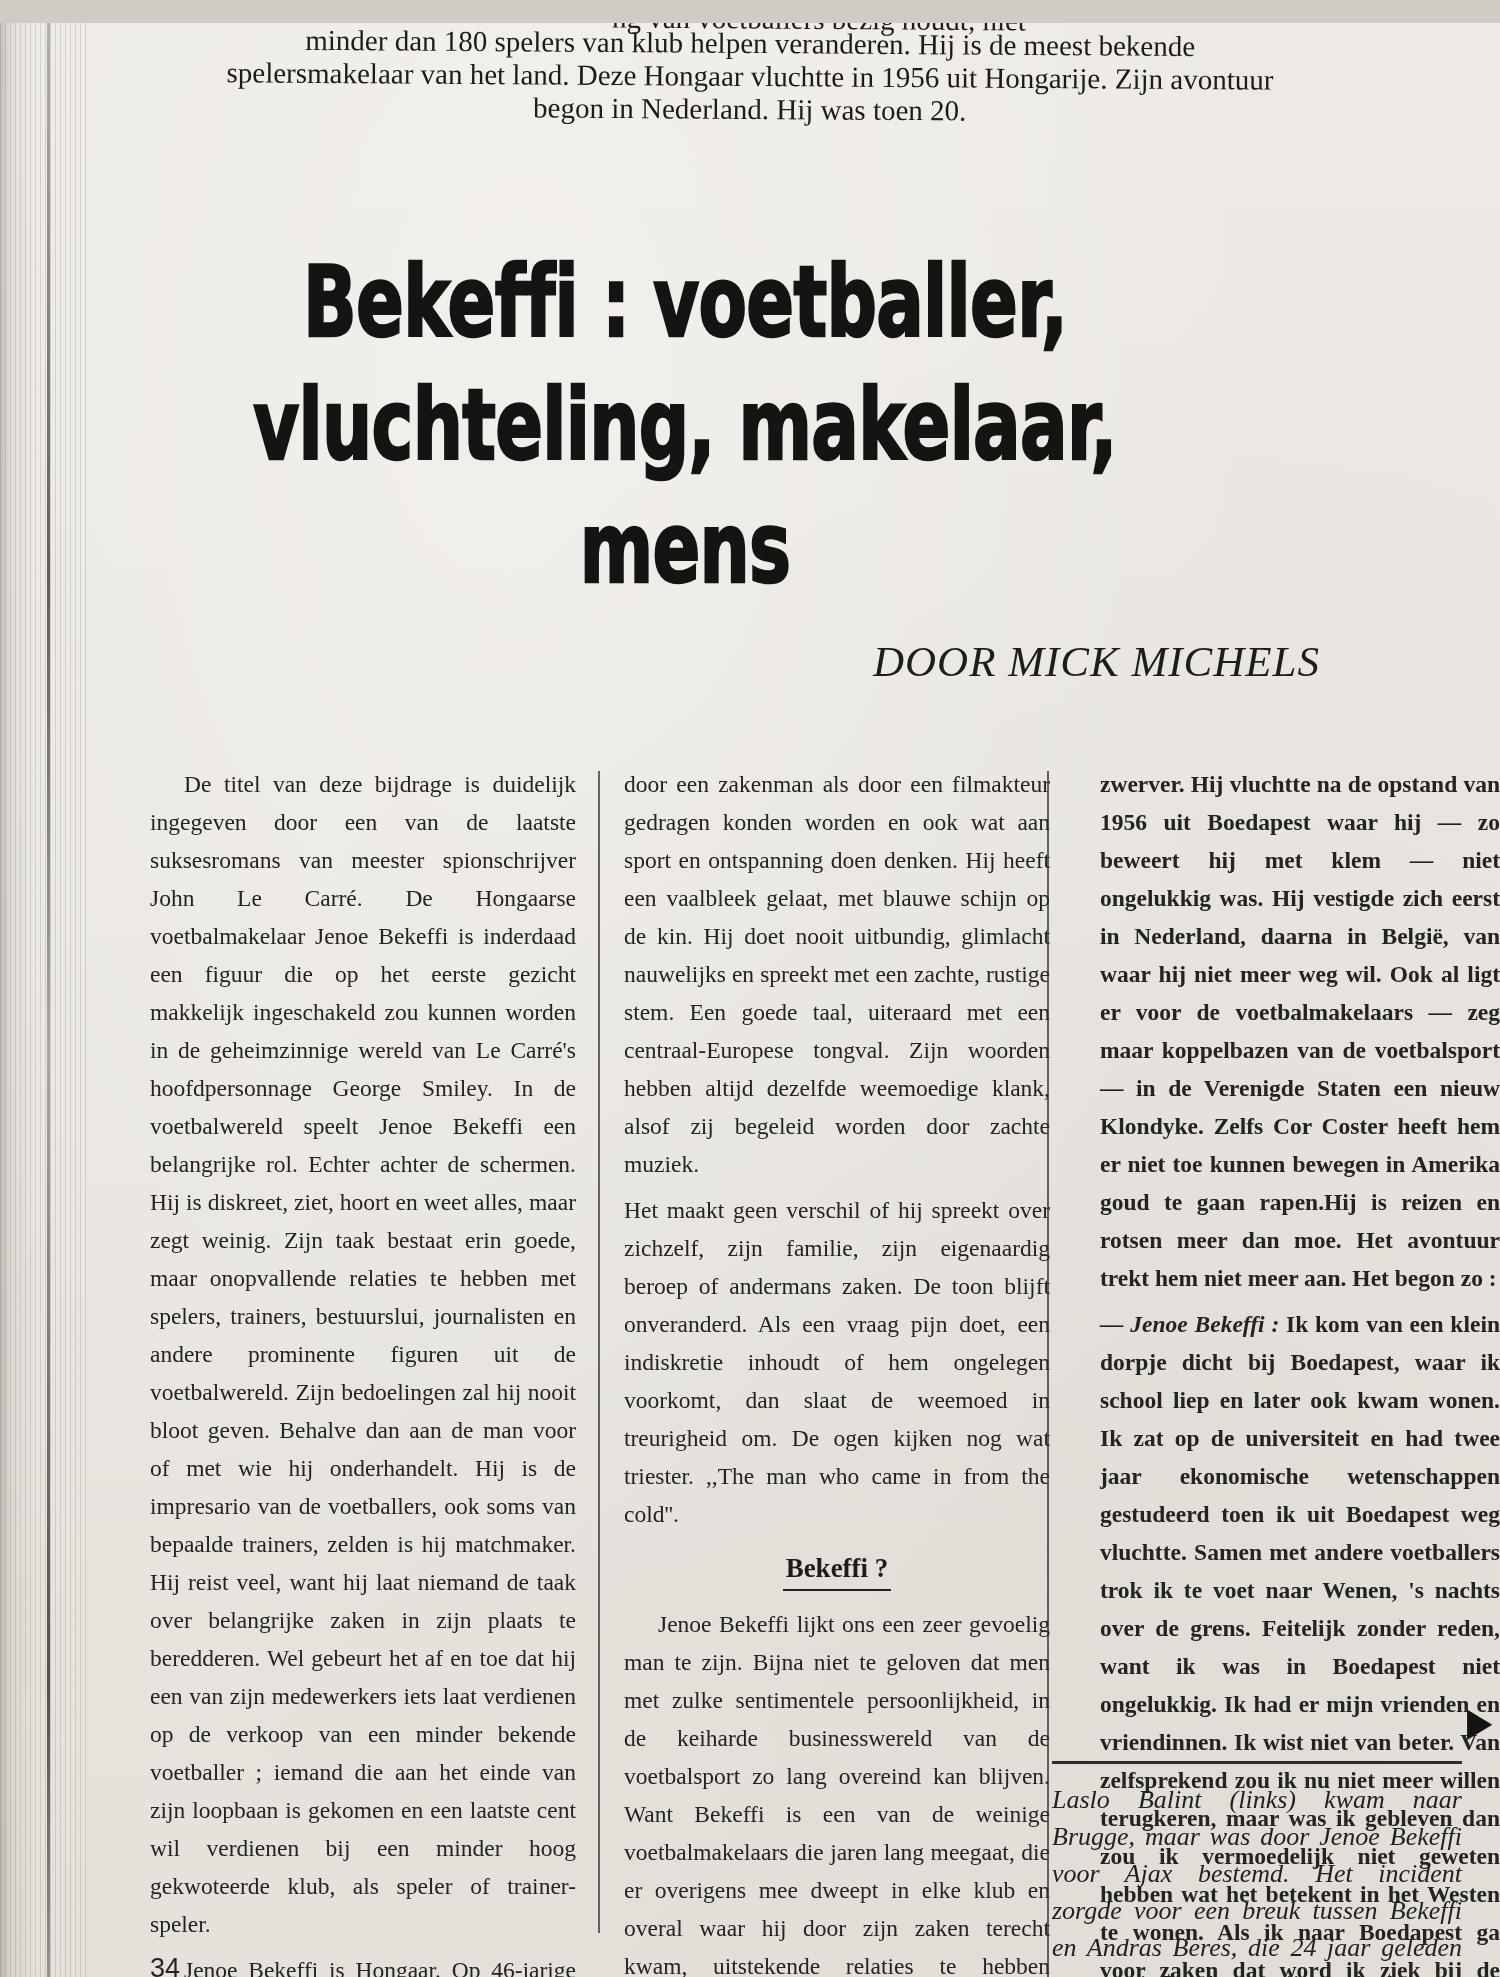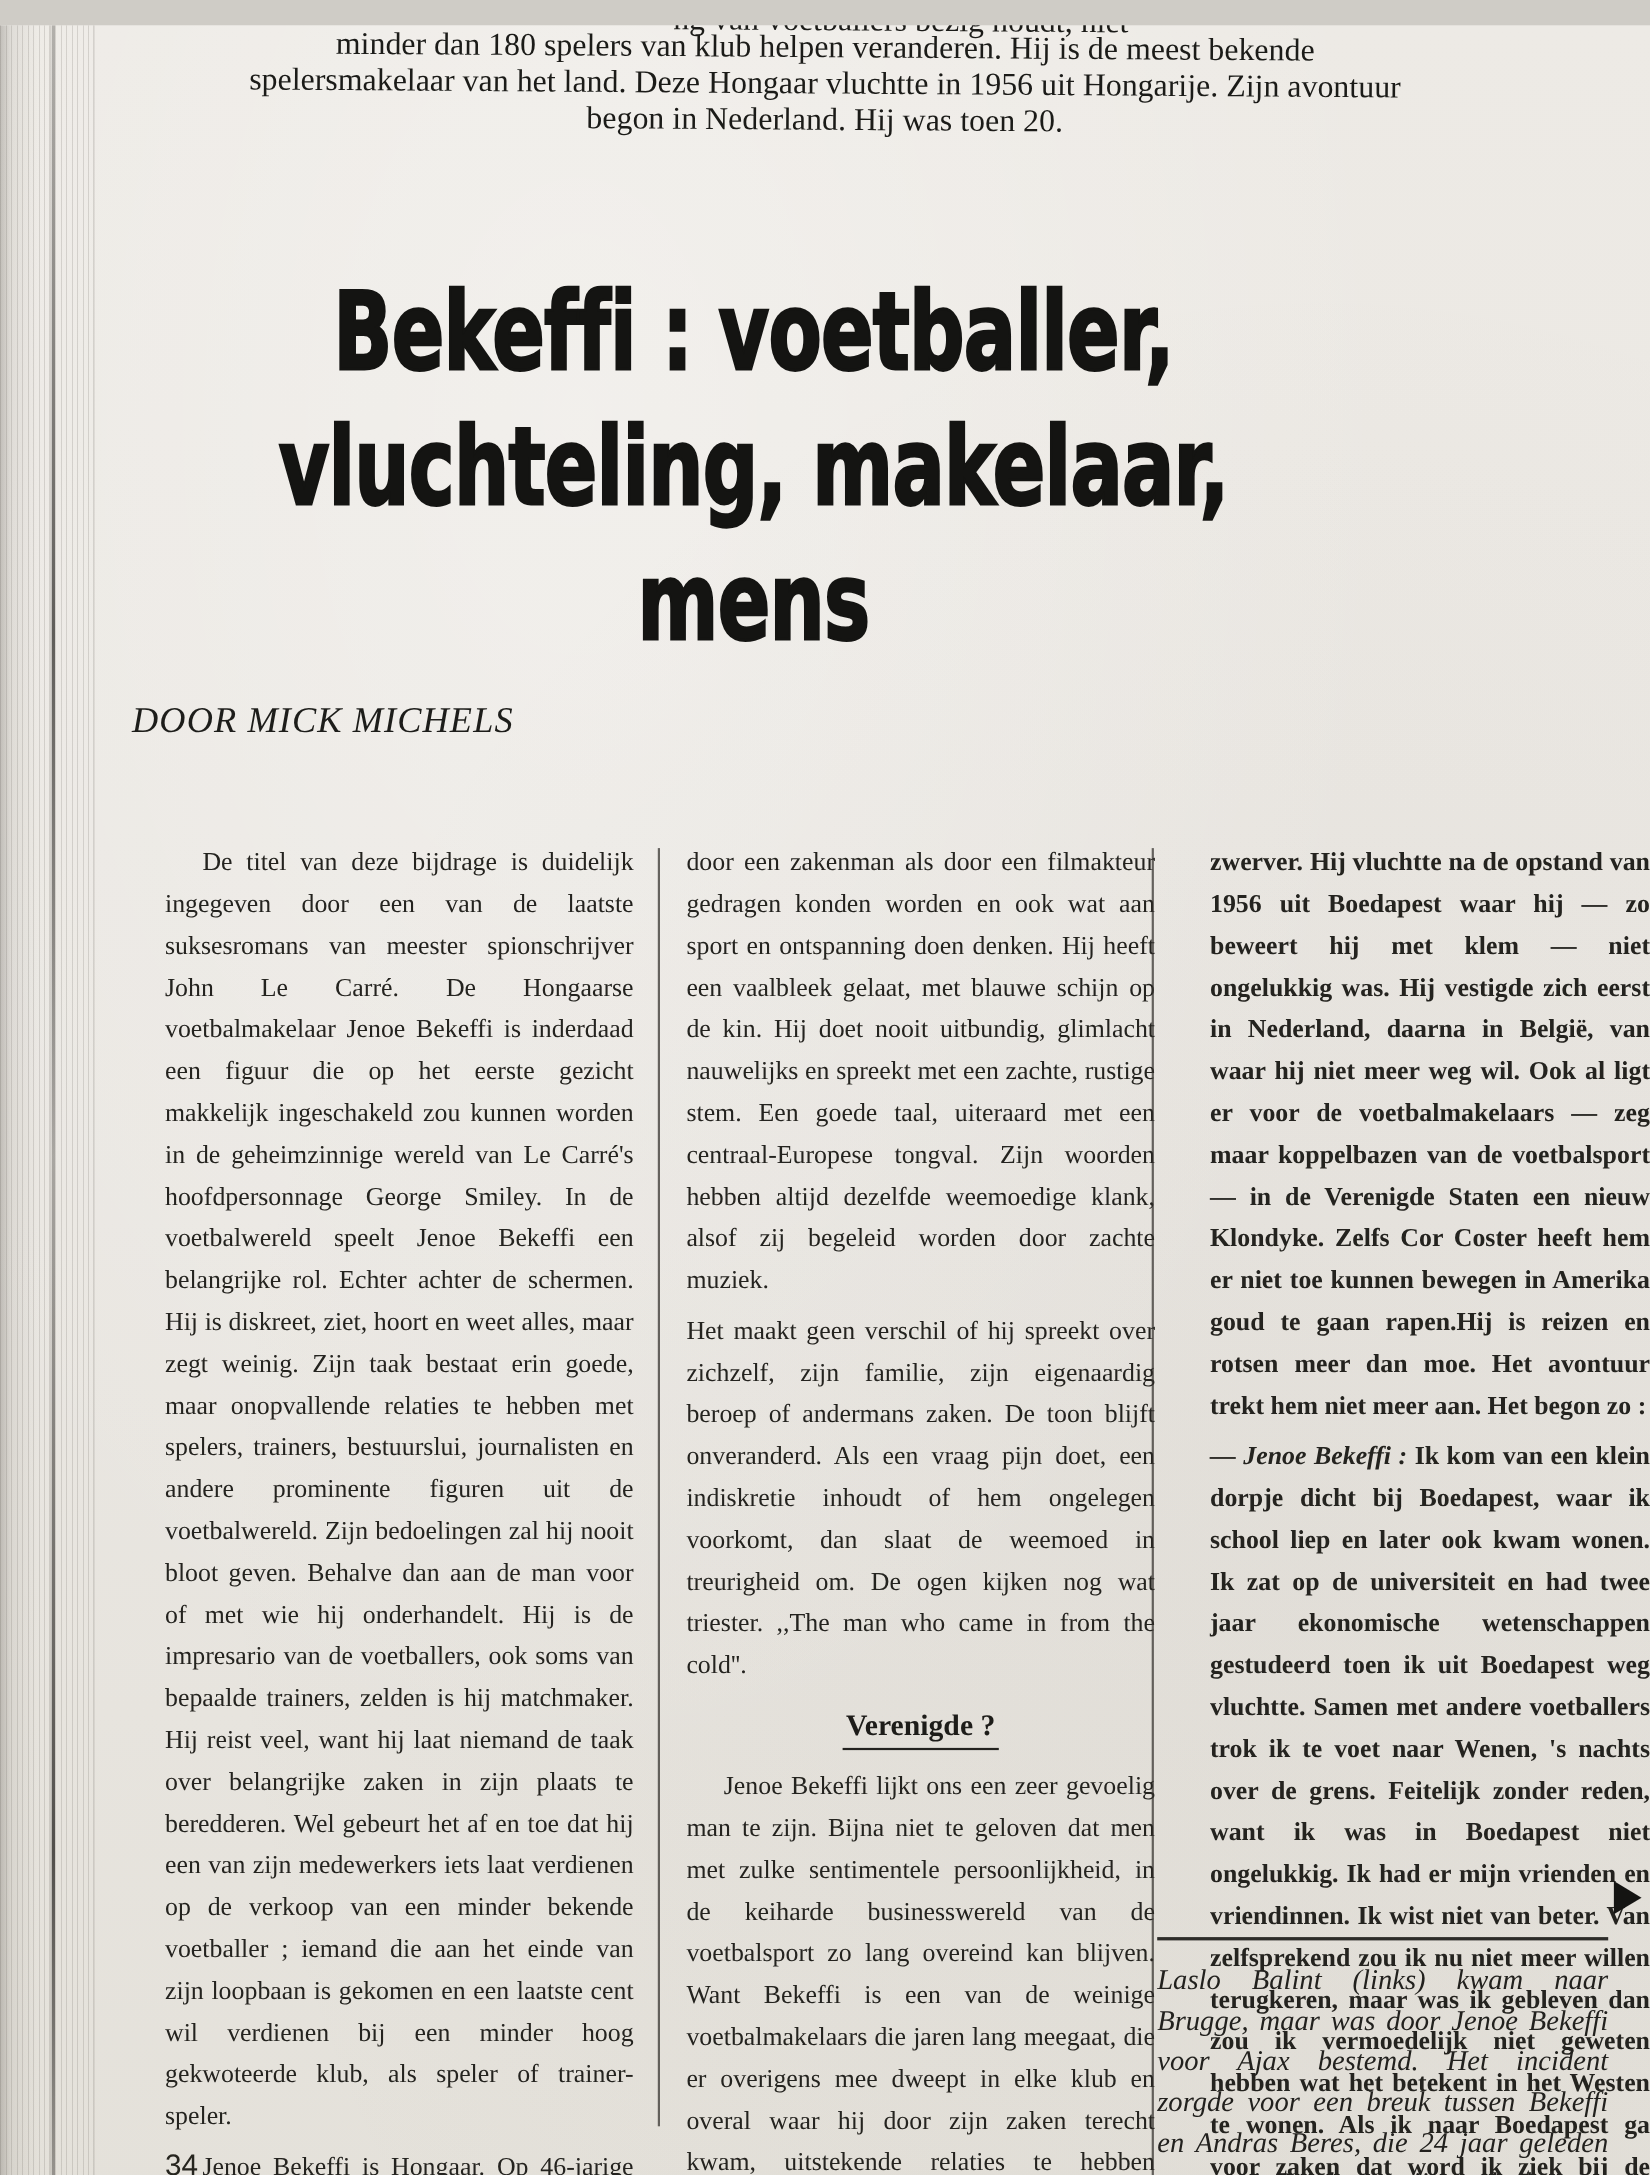--- a/index.html
+++ b/index.html
@@ -30,22 +30,22 @@
     font-size:29px; line-height:33px; color:#1b1b18; transform:rotate(.4deg); }
   .standfirst-clipped { position:absolute; left:612px; top:-20px; font-size:29px; line-height:33px;
     color:#1b1b18; transform:rotate(.4deg); white-space:nowrap; }
 
   
   .headline { position:absolute; left:85px; top:152px; width:1200px; text-align:center;
     font-family:"DejaVu Sans", sans-serif; font-weight:bold; font-size:98px; line-height:123px;
     color:#141412; -webkit-text-stroke:2.6px #141412; letter-spacing:-1px;
     transform:scaleX(.72); transform-origin:50% 0; white-space:nowrap; }
 
-  .byline { position:absolute; left:120px; top:614px; width:1200px; text-align:left;
-    font-style:italic; font-size:33px; letter-spacing:1px; color:#1d1d1a; }
+  .byline { position:absolute; left:120px; top:614px; width:1200px; text-align:right;
+    font-style:italic; font-size:43px; letter-spacing:1px; color:#1d1d1a; }
 
   
   .col { position:absolute; top:742px; text-align:justify; font-size:23.5px; line-height:38px; color:#24231f; }
   .col p { margin:0; }
   .col p + p { margin-top:8px; }
   .col .indent { text-indent:34px; }
   .col-1 { left:150px; width:426px; }
   .col-2 { left:624px; width:426px; }
   .col-3 { left:1100px; width:400px;font-weight:bold; }
 
@@ -93,21 +93,21 @@
     <p class="indent">De titel van deze bijdrage is duidelijk ingegeven door een van de laatste suksesromans van meester spionschrijver John Le Carré. De Hongaarse voetbalmakelaar Jenoe Bekeffi is inderdaad een figuur die op het eerste gezicht makkelijk ingeschakeld zou kunnen worden in de geheimzinnige wereld van Le Carré's hoofdpersonnage George Smiley. In de voetbalwereld speelt Jenoe Bekeffi een belangrijke rol. Echter achter de schermen. Hij is diskreet, ziet, hoort en weet alles, maar zegt weinig. Zijn taak bestaat erin goede, maar onopvallende relaties te hebben met spelers, trainers, bestuurslui, journalisten en andere prominente figuren uit de voetbalwereld. Zijn bedoelingen zal hij nooit bloot geven. Behalve dan aan de man voor of met wie hij onderhandelt. Hij is de impresario van de voetballers, ook soms van bepaalde trainers, zelden is hij matchmaker. Hij reist veel, want hij laat niemand de taak over belangrijke zaken in zijn plaats te beredderen. Wel gebeurt het af en toe dat hij een van zijn medewerkers iets laat verdienen op de verkoop van een minder bekende voetballer ; iemand die aan het einde van zijn loopbaan is gekomen en een laatste cent wil verdienen bij een minder hoog gekwoteerde klub, als speler of trainer-speler.</p>
     <p class="indent">Jenoe Bekeffi is Hongaar. Op 46-jarige leeftijd begint zijn donker kort geknipt haar een zilverglans te krijgen. Hij heeft diep zwarte ogen, gloeiend als karbonkels, maar hun schittering heeft weemoedige weerspiegelingen. Hij houdt zich altijd kaarsrecht, loopt keurig gekleed in goed gesneden pakken, die zowel</p>
   </div>
 
   <div class="vrule vrule-1"></div>
 
   <div class="col col-2">
     <p>door een zakenman als door een filmakteur gedragen konden worden en ook wat aan sport en ontspanning doen denken. Hij heeft een vaalbleek gelaat, met blauwe schijn op de kin. Hij doet nooit uitbundig, glimlacht nauwelijks en spreekt met een zachte, rustige stem. Een goede taal, uiteraard met een centraal-Europese tongval. Zijn woorden hebben altijd dezelfde weemoedige klank, alsof zij begeleid worden door zachte muziek.</p>
     <p>Het maakt geen verschil of hij spreekt over zichzelf, zijn familie, zijn eigenaardig beroep of andermans zaken. De toon blijft onveranderd. Als een vraag pijn doet, een indiskretie inhoudt of hem ongelegen voorkomt, dan slaat de weemoed in treurigheid om. De ogen kijken nog wat triester. ,,The man who came in from the cold''.</p>
     <h3 class="subhead">
-      <span>Verenigde ?</span>
+      <span>Bekeffi ?</span>
     </h3>
     <p class="indent">Jenoe Bekeffi lijkt ons een zeer gevoelig man te zijn. Bijna niet te geloven dat men met zulke sentimentele persoonlijkheid, in de keiharde businesswereld van de voetbalsport zo lang overeind kan blijven. Want Bekeffi is een van de weinige voetbalmakelaars die jaren lang meegaat, die er overigens mee dweept in elke klub en overal waar hij door zijn zaken terecht kwam, uitstekende relaties te hebben gelaten, maar er angstvallig voor waakt in zijn beroep vrienden te zoeken. Hij heeft, als Hongaar, veel van de zigeuner : die weemoedige blik in de ogen, de zachtaardigheid, de liefde voor snaren en romantiek, maar ook de trots, lef en ambitie. Hij is echter geen fatalist en zeker geen</p>
   </div>
 
   <div class="vrule vrule-2"></div>
 
   <div class="col col-3">
     <p>zwerver. Hij vluchtte na de opstand van 1956 uit Boedapest waar hij — zo beweert hij met klem — niet ongelukkig was. Hij vestigde zich eerst in Nederland, daarna in België, van waar hij niet meer weg wil. Ook al ligt er voor de voetbalmakelaars — zeg maar koppelbazen van de voetbalsport — in de Verenigde Staten een nieuw Klondyke. Zelfs Cor Coster heeft hem er niet toe kunnen bewegen in Amerika goud te gaan rapen.Hij is reizen en rotsen meer dan moe. Het avontuur trekt hem niet meer aan. Het begon zo :</p>
     <p><i>— Jenoe Bekeffi :</i><span> Ik kom van een klein dorpje dicht bij Boedapest, waar ik school liep en later ook kwam wonen. Ik zat op de universiteit en had twee jaar ekonomische wetenschappen gestudeerd toen ik uit Boedapest weg vluchtte. Samen met andere voetballers trok ik te voet naar Wenen, 's nachts over de grens. Feitelijk zonder reden, want ik was in Boedapest niet ongelukkig. Ik had er mijn vrienden en vriendinnen. Ik wist niet van beter. Van zelfsprekend zou ik nu niet meer willen terugkeren, maar was ik gebleven dan zou ik vermoedelijk niet geweten hebben wat het betekent in het Westen te wonen. Als ik naar Boedapest ga voor zaken dat word ik ziek bij de vaststelling dan word ik ziek bij de vaststelling op een wachtlijst laten zetten voor</span></p>
   </div>

